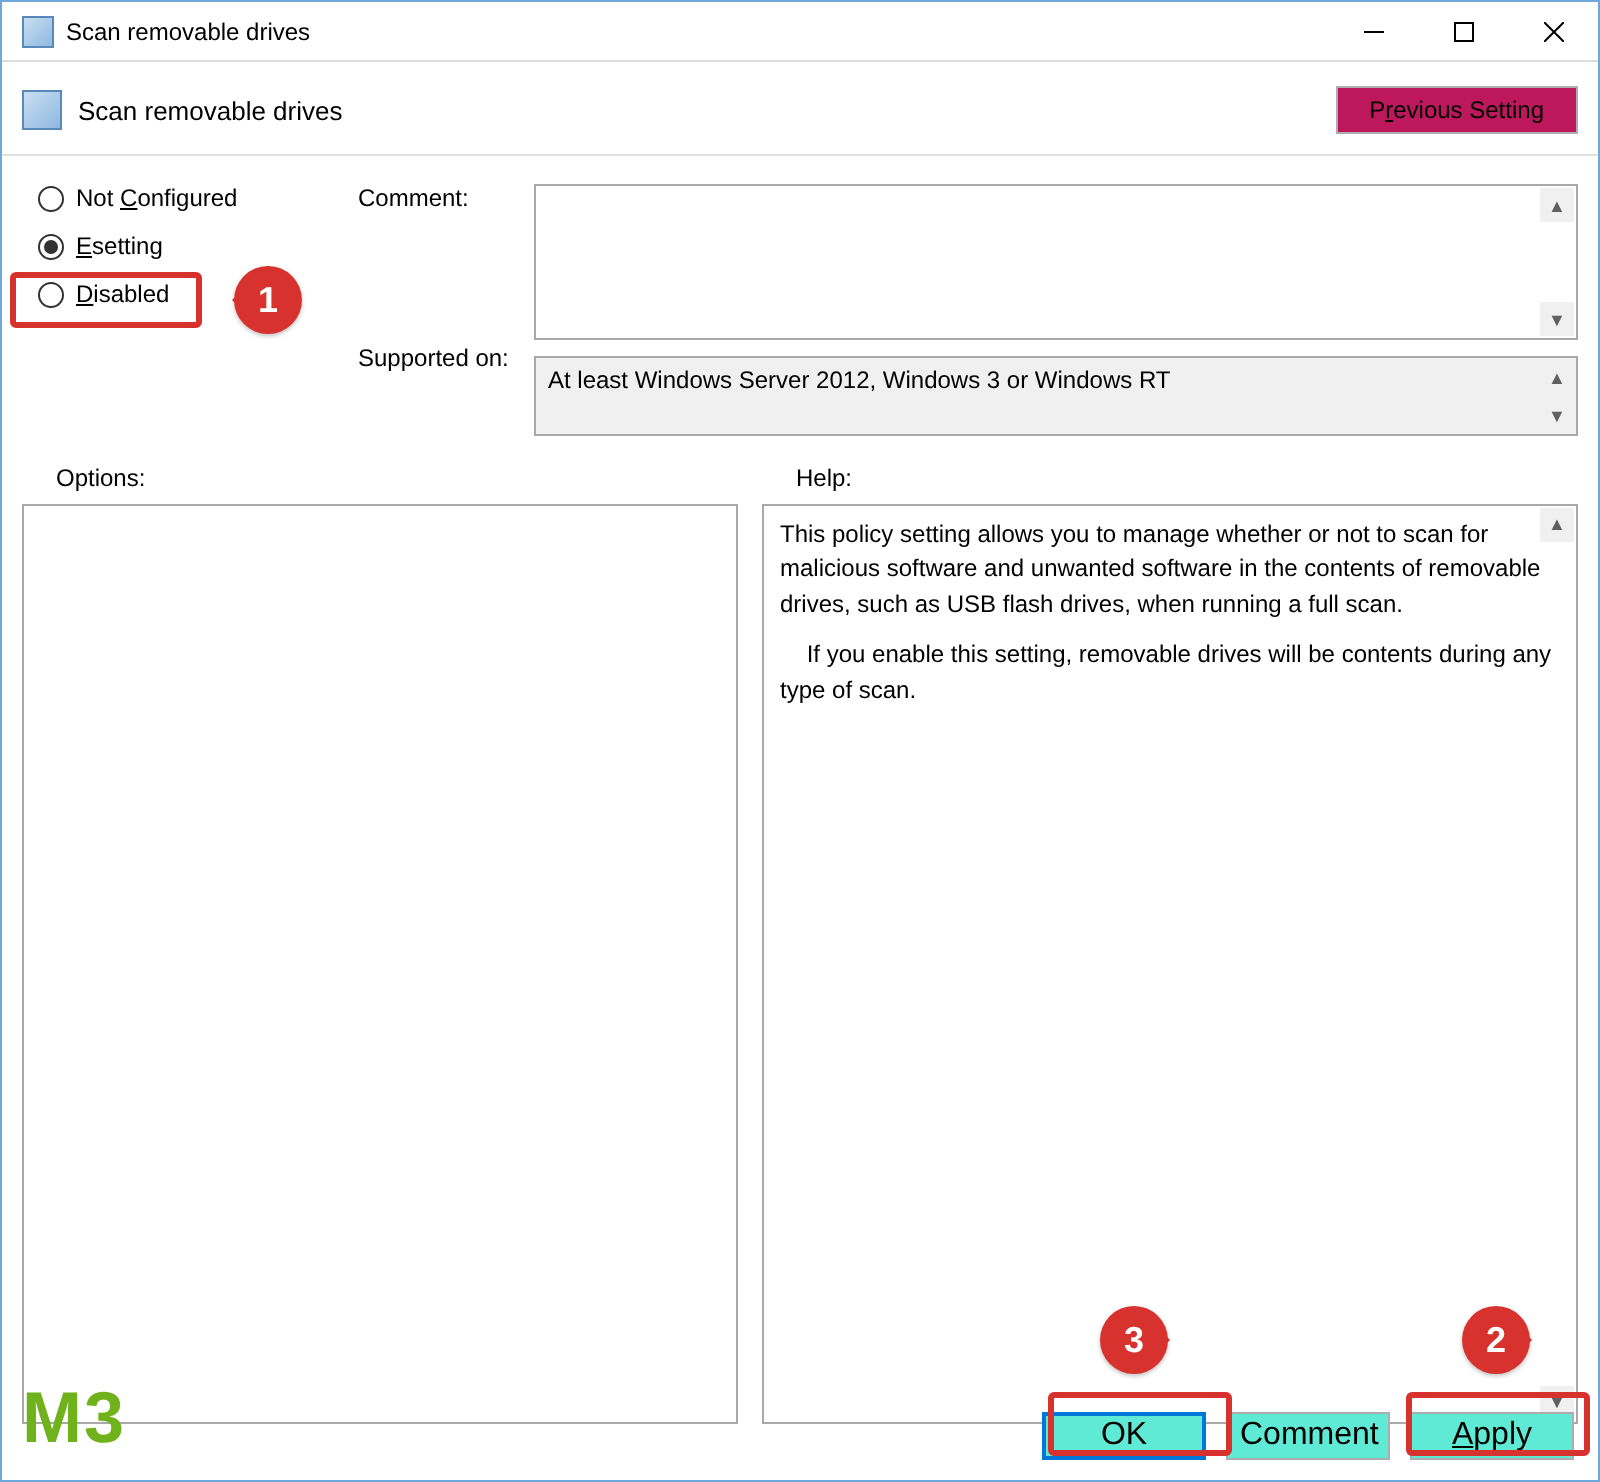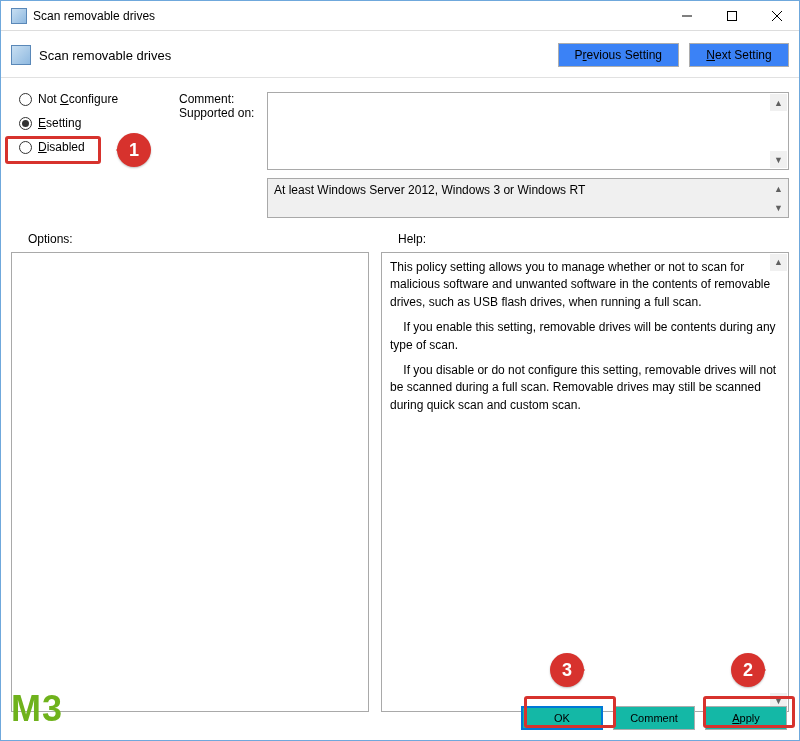--- a/index.html
+++ b/index.html
@@ -52,21 +52,21 @@
     margin-right: 8px;
   }
   .header .title2 { font-size: 13px; }
   .header .btns { margin-left: auto; display:flex; gap:10px; }
   button.std {
     font-family: inherit;
     font-size: 12px;
     padding: 4px 16px;
     min-width: 100px;
     height: 24px;
-    background: #3b82f6;
+    background: #be185d;
     border: 1px solid #adadad;
     cursor: pointer;
   }
   .u { text-decoration: underline; }
   
   .settings {
     display: flex;
     padding: 14px 10px 6px 18px;
     gap: 10px;
   }
@@ -78,21 +78,21 @@
   .radio {
     width:13px; height:13px; border:1px solid #333; border-radius:50%;
     display:inline-flex; align-items:center; justify-content:center;
     background:#fff;
   }
   .radio.checked::after {
     content:""; width:7px; height:7px; border-radius:50%; background:#333;
   }
   .labelcol {
     width: 78px;
-    display:flex; flex-direction:column; 
+    display:flex; flex-direction:column; gap:66px;
     padding-top:0;
   }
   .labelcol .lbl {}
   .fields {
     flex:1; display:flex; flex-direction:column; gap:8px;
   }
   .textarea {
     border:1px solid #a9a9a9;
     background:#fff;
     width:100%;
@@ -128,23 +128,23 @@
   .pane.options { width:358px; }
   .pane.help { flex:1; }
   .pane .scroll-arrows { }
   
   .footer {
     position:absolute;
     bottom:10px; right:12px;
     display:flex; gap:10px; align-items:center;
   }
   button.footbtn {
-    font-family:inherit; font-size:11px;
+    font-family:inherit; font-size:16px;
     width:82px; height:24px;
-    background:#14b8a6; border:1px solid #adadad; cursor:pointer;
+    background:#5eead4; border:1px solid #adadad; cursor:pointer;
   }
   button.footbtn.ok {
     border:2px solid #0078d7;
   }
   
   .callout {
     position:absolute;
     border:3px solid #d7322d;
     border-radius:3px;
     pointer-events:none;
@@ -210,29 +210,28 @@
         <line x1="10" y1="0" x2="0" y2="10" stroke="#000" stroke-width="1"></line>
       </svg>
   </div>
 </div>
 
 <div class="header">
   <div class="icon-app2"></div>
   <div class="title2">Scan removable drives</div>
   <div class="btns">
     <button class="std"><span>P</span><span class="u">r</span><span>evious Setting</span></button>
-    <button class="std"><span class="u">N</span><span>ext Setting</span></button>
   </div>
 </div>
 
 <div class="settings">
   <div class="radios">
     <div class="radio-row">
       <span class="radio"></span>
-      <span><span>Not </span><span class="u">C</span><span>configure</span></span>
+      <span><span>Not </span><span class="u">C</span><span>onfigured</span></span>
     </div>
     <div class="radio-row">
       <span class="radio checked"></span>
       <span><span class="u">E</span><span>setting</span></span>
     </div>
     <div class="radio-row">
       <span class="radio"></span>
       <span><span class="u">D</span><span>isabled</span></span>
     </div>
   </div>
@@ -262,21 +261,20 @@
   <div>Help:</div>
 </div>
 
 <div class="panes">
   <div class="pane options"></div>
   <div class="pane help">
     <div>This policy setting allows you to manage whether or not to scan for malicious software and unwanted software in the contents of removable drives, such as USB flash drives, when running a full scan.</div>
     <div style="height:8px"></div>
     <div style="white-space:pre-wrap">    If you enable this setting, removable drives will be contents during any type of scan.</div>
     <div style="height:8px"></div>
-    <div style="white-space:pre-wrap">    If you disable or do not configure this setting, removable drives will not be scanned during a full scan. Removable drives may still be scanned during quick scan and custom scan.</div>
     <div class="scroll-arrows">
       <div class="sa">▲</div>
       <div class="sa">▼</div>
     </div>
   </div>
 </div>
 
 <div class="footer">
   <button class="footbtn ok">OK</button>
   <button class="footbtn">Comment</button>

